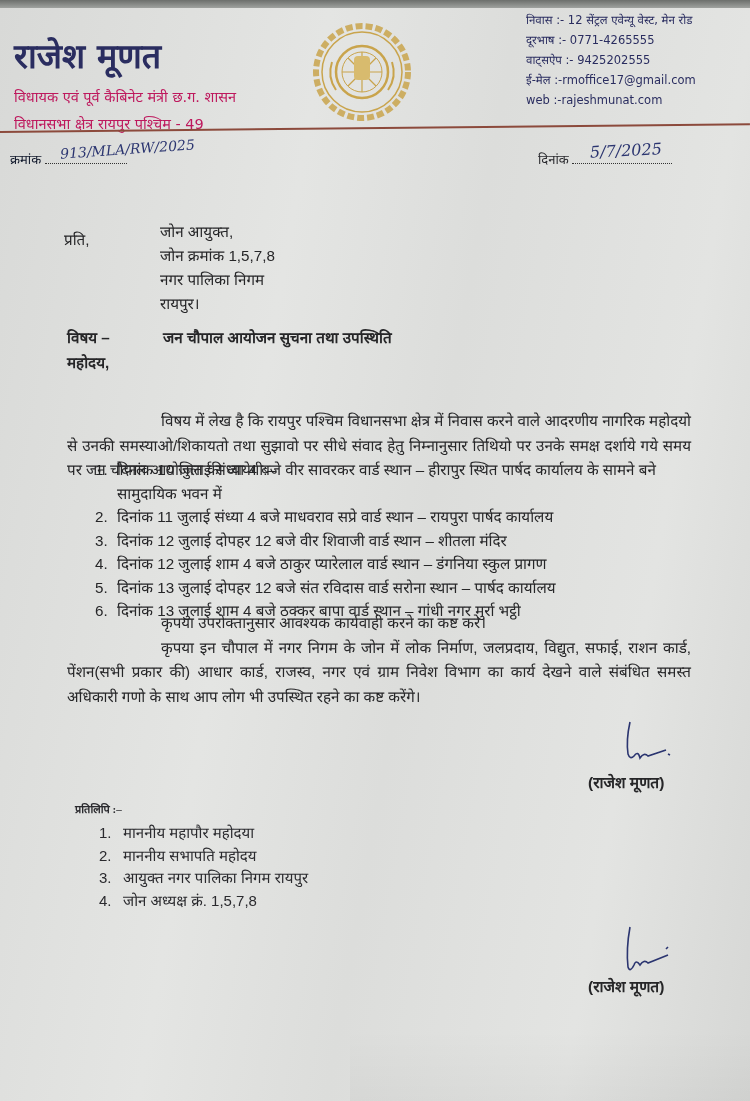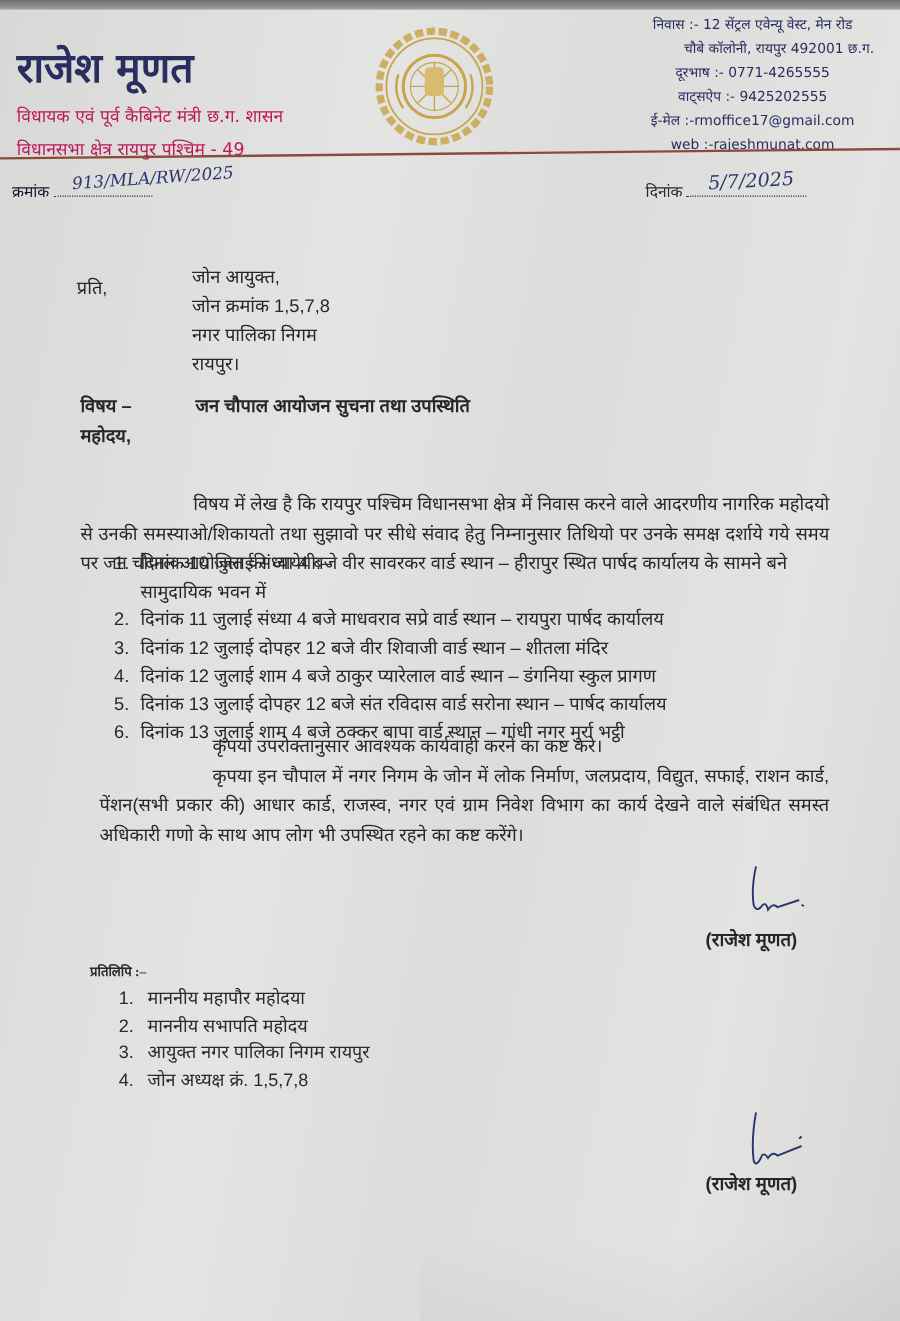--- a/index.html
+++ b/index.html
@@ -29,21 +29,21 @@
     }
     .sub1 { top: 86px; }
     .sub2 { top: 113px; }
     .emblem {
       position: absolute; left: 312px; top: 22px; width: 100px; height: 100px;
     }
     .contact {
       position: absolute; left: 526px; top: 10px; font-size: 11.5px; color: #2a2d60;
       line-height: 20px; font-family: "DejaVu Sans", sans-serif;
     }
-    .contact .row { white-space: nowrap; text-align: center; }
+    .contact .row { white-space: nowrap; }
     .contact .indent { padding-left: 44px; }
     .rule {
       position: absolute; left: 0; top: 131px; width: 750px; height: 2px;
       background: #8c4a3c; transform: rotate(-0.6deg); transform-origin: left center;
     }
     .kramank {
       position: absolute; left: 10px; top: 150px; font-size: 13px;
       font-family: "Liberation Sans", sans-serif; color: #0f172a;
     }
     .dots {
@@ -79,21 +79,21 @@
       list-style: none; color: #262628;
     }
     .list li { display: flex; }
     .list .num { width: 22px; flex: none; }
     .list .txt { flex: 1; }
     .para2 {
       position: absolute; left: 67px; top: 611px; width: 624px;
       font-family: "Liberation Sans", sans-serif; font-size: 15.2px;
       line-height: 24.5px; text-align: justify; color: #262628;
     }
-    .para2 .ind { text-indent: 94px; margin-left: 16px; }
+    .para2 .ind { text-indent: 94px; }
     .sign {
       position: absolute; font-family: "Liberation Sans", sans-serif;
       font-size: 15.5px; font-weight: bold; color: #262628;
     }
     .sign1 { left: 588px; top: 771px; }
     .sign2 { left: 588px; top: 975px; }
     .sigmark { position: absolute; }
     .cc-title {
       position: absolute; left: 75px; top: 801px; font-weight: bold;
       font-family: Liberation Serif, serif; font-size: 11px;
@@ -135,21 +135,20 @@
       <line x1="64" y1="36" x2="36" y2="64"></line>
     </g>
     <rect x="42" y="34" width="16" height="24" rx="4" fill="#d8bb6e"></rect>
     <path d="M20 40 Q15 55 24 68" stroke="#c9a44c" stroke-width="2" fill="none"></path>
     <path d="M80 40 Q85 55 76 68" stroke="#c9a44c" stroke-width="2" fill="none"></path>
   </svg>
 </div>
 
 <div class="contact">
   <div class="row">निवास :- 12 सेंट्रल एवेन्यू वेस्ट, मेन रोड</div>
-  <div class="row indent">चौबे कॉलोनी, रायपुर 492001 छ.ग.</div>
   <div class="row">दूरभाष :- 0771-4265555</div>
   <div class="row">वाट्सऐप :- 9425202555</div>
   <div class="row">ई-मेल :-rmoffice17@gmail.com</div>
   <div class="row">web :-rajeshmunat.com</div>
 </div>
 
 <div class="rule"></div>
 
 <div class="kramank">
   <span>क्रमांक</span>

